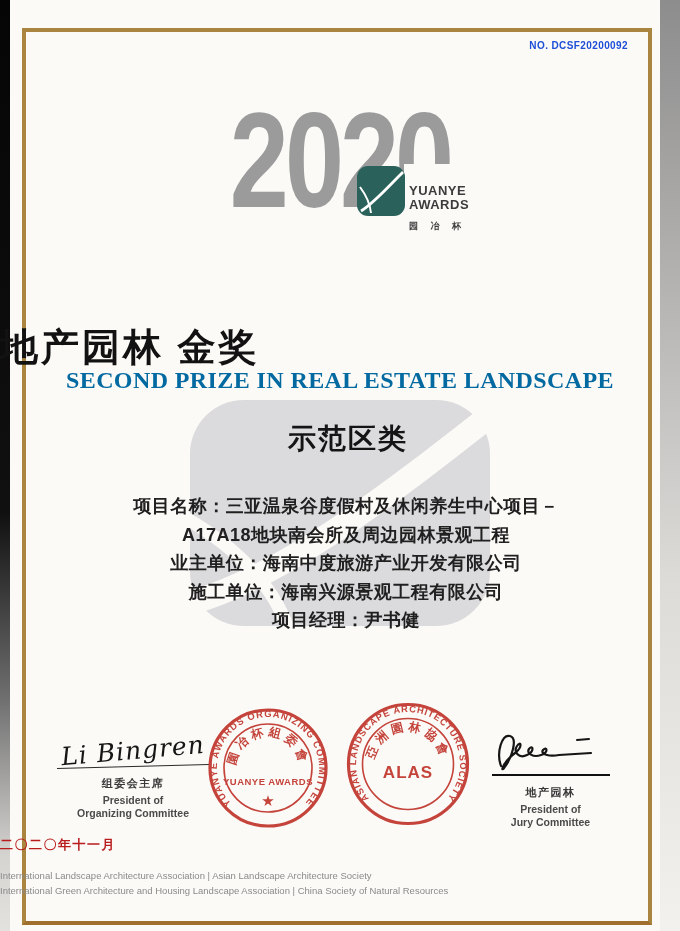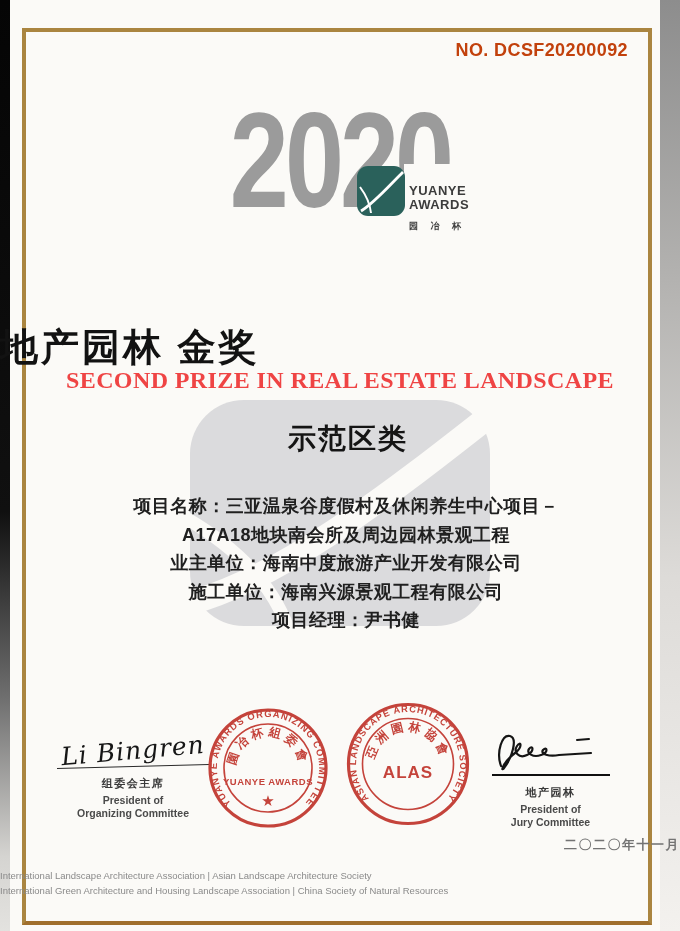--- a/index.html
+++ b/index.html
@@ -7,52 +7,52 @@
          font-family:"Liberation Sans", sans-serif;}
   .abs{position:absolute;}
   
   .edge-left{left:0;top:0;width:10px;height:931px;
     background:linear-gradient(to bottom,#050505 0%,#101010 55%,#6f6f6f 75%,#d5d4d1 92%,#e3e2df 100%);}
   .edge-right{right:0;top:0;width:20px;height:931px;
     background:linear-gradient(to bottom,#8d8d8d 0%,#b3b2b0 30%,#dddbd8 62%,#f3f1ee 100%);}
   
   .frame{left:22px;top:28px;width:622px;height:889px;
     border:4px solid;border-color:#aa8540 #aa8540 #a06f2d #aa8540;}
-  .cert-no{top:40px;right:52px;font-size:18px;font-weight:bold;color:#c2410c;letter-spacing:.4px;}
+  .cert-no{top:40px;right:52px;font-size:10px;font-weight:bold;color:#1d4ed8;letter-spacing:.4px;}
   
   .year{left:0;right:0;top:90px;height:140px;line-height:140px;text-align:center;
     font-size:136px;font-weight:700;color:#9b9b9b;letter-spacing:-5px;
     transform:scaleX(0.78);transform-origin:50% 50%;}
   .logo-text-bg{left:404px;top:164px;width:88px;height:50px;background:#fbfaf7;}
   .logo-square{left:357px;top:166px;}
   .logo-words{left:409px;top:184px;color:#3c3c3c;}
   .logo-words .lw{font-size:13px;font-weight:bold;line-height:14px;letter-spacing:.5px;}
   .logo-words .lc{font-size:9px;letter-spacing:5px;margin-top:8px;font-weight:bold;}
   
   .watermark{left:190px;top:400px;z-index:0;}
   .layer{z-index:2;}
   .title-cn{left:0;right:0;top:322px;text-align:left;font-size:38px;font-weight:800;
     color:#121212;letter-spacing:3px;}
   .title-en{left:0;right:0;top:367px;text-align:center;font-size:24px;font-weight:bold;
-    color:#ef4444;font-family:"Liberation Serif", serif;letter-spacing:.4px;}
+    color:#0369a1;font-family:"Liberation Serif", serif;letter-spacing:.4px;}
   .category{left:0;right:0;top:420px;text-align:center;font-size:28px;font-weight:800;
     color:#141414;letter-spacing:2px;padding-left:16px;}
   .project{left:0;right:0;top:492px;text-align:center;font-size:18px;font-weight:700;
     color:#202020;line-height:28.5px;letter-spacing:.5px;padding-left:12px;}
   
   .sig-left{left:48px;top:736px;width:170px;text-align:center;}
   .sig-right{left:478px;top:728px;width:145px;text-align:center;}
   .sig-name{font-family:"DejaVu Serif", serif;font-style:italic;font-size:25px;color:#161616;
     transform:rotate(-5deg);letter-spacing:1px;}
   .sig-rule-thin{width:152px;margin:1px auto 0;border-bottom:1.5px solid #2a2a2a;transform:rotate(-1.5deg);}
   .sig-rule-thick{width:118px;margin:-2px auto 0;border-bottom:2.5px solid #101010;}
   .sig-title-cn{margin-top:9px;font-size:11px;font-weight:600;color:#3a3a3a;letter-spacing:1.5px;}
   .sig-title-en{margin-top:3px;font-size:10.5px;font-weight:700;color:#4a4a4a;line-height:13px;}
-  .date{left:0;right:0;top:836px;text-align:right;font-size:13px;font-weight:700;
-    color:#737373;letter-spacing:1.5px;}
+  .date{left:0;right:0;top:836px;text-align:left;font-size:13px;font-weight:700;
+    color:#b91c1c;letter-spacing:1.5px;}
   .footer{left:0;right:0;top:869px;font-size:9.5px;color:#8a8a8a;line-height:14.5px;}
   .seal{opacity:.95;}
   .seal text{fill:#c23a31;}
   .seal .ring-t{font-size:9.4px;font-weight:bold;letter-spacing:1px;}
   .seal .ring-t2{font-size:9.2px;font-weight:bold;letter-spacing:.9px;}
   .seal .cn-arc{font-size:12px;font-weight:bold;letter-spacing:4px;}
   .seal .center-t{font-size:9.5px;font-weight:bold;letter-spacing:.5px;}
   .seal .center-big{font-size:17px;font-weight:bold;letter-spacing:1px;}
   .seal .star-t{font-size:15px;}
 </style>

